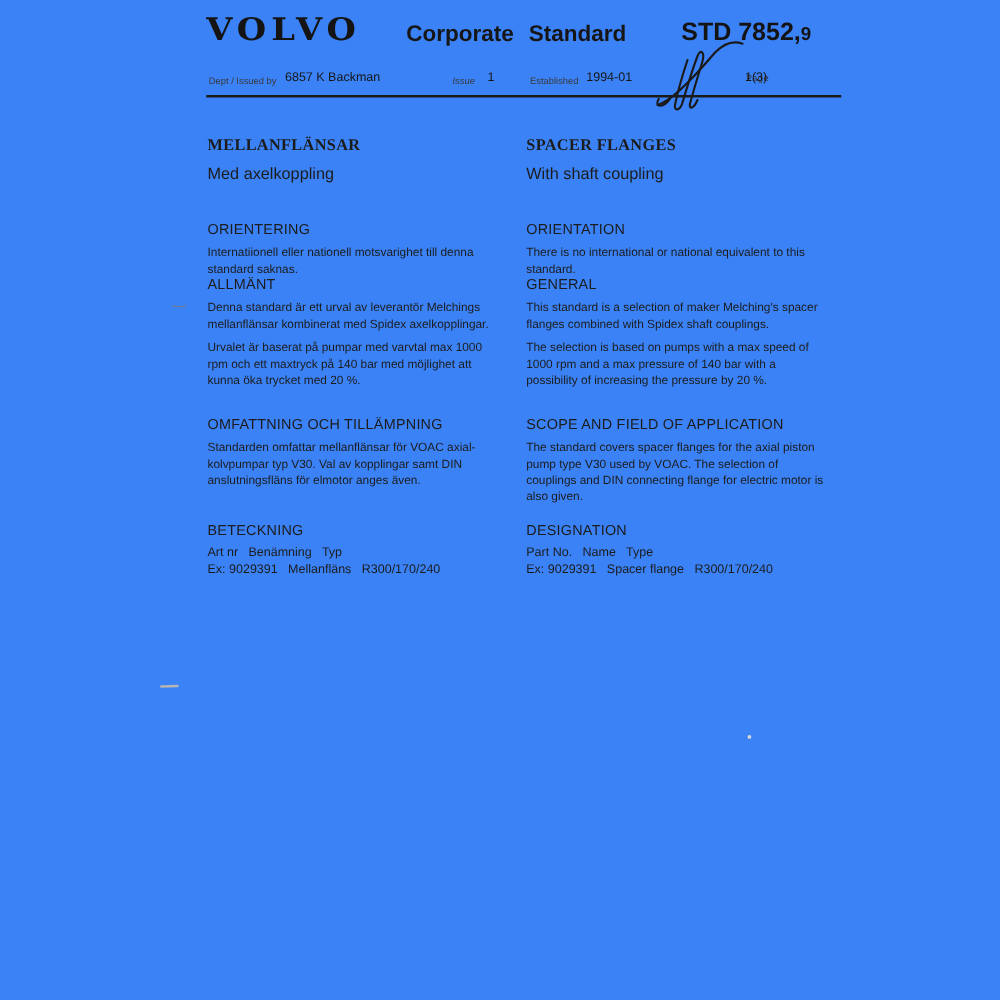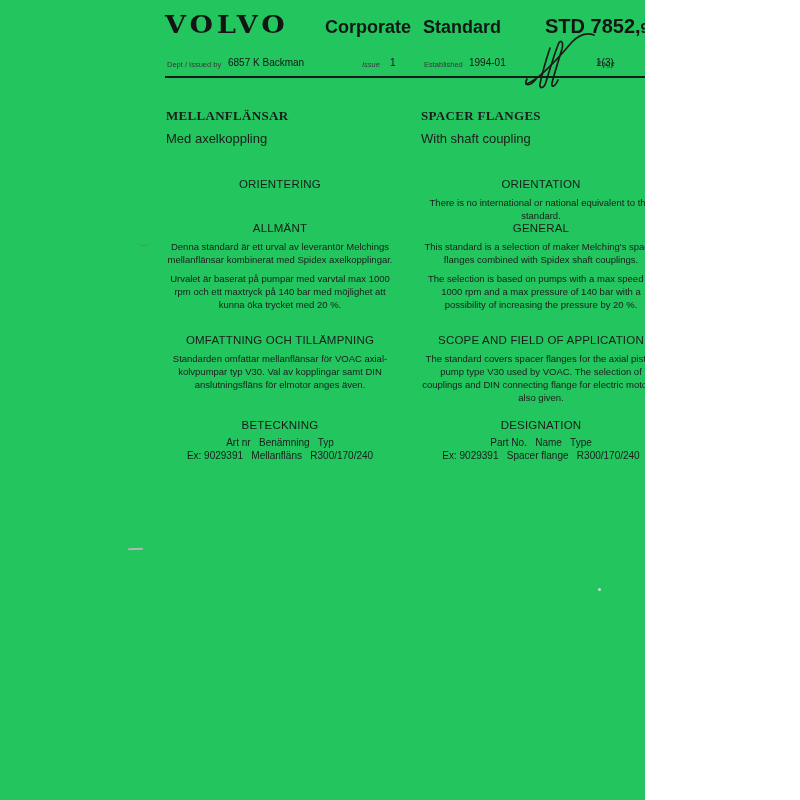--- a/index.html
+++ b/index.html
@@ -2,27 +2,26 @@
 <html><head>
 <meta charset="utf-8">
 <style>
   html, body {
     margin: 0;
     padding: 0;
     background: #ffffff;
   }
   .page {
     position: relative;
-    width: 645px;
+    width: 800px;
     height: 800px;
-    background: #22c55e;
+    background: #3b82f6;
     font-family: "Liberation Sans", sans-serif;
     color: #1c1c1c;
     overflow: hidden;
-    text-align: center;
   }
 
   
   .logo {
     position: absolute;
     left: 165px;
     top: 10px;
     font-family: "DejaVu Serif", serif;
     font-weight: bold;
     font-size: 27px;
@@ -205,20 +204,21 @@
       <path d="M 16 47 C 10 55 3 54 7 47"></path>
     </g>
   </svg>
 
   <div class="column sv">
     <h1 class="doc-title">MELLANFLÄNSAR</h1>
     <p class="doc-subtitle">Med axelkoppling</p>
 
     <div class="section sec-0">
       <h3>ORIENTERING</h3>
+      <p>Internatiionell eller nationell motsvarighet till denna standard saknas.</p>
     </div>
 
     <div class="section sec-1">
       <h3>ALLMÄNT</h3>
       <p>Denna standard är ett urval av leverantör Melchings mellanflänsar kombinerat med Spidex axelkopplingar.</p>
       <p>Urvalet är baserat på pumpar med varvtal max 1000 rpm och ett maxtryck på 140 bar med möjlighet att kunna öka trycket med 20 %.</p>
     </div>
 
     <div class="section sec-2">
       <h3>OMFATTNING OCH TILLÄMPNING</h3>

